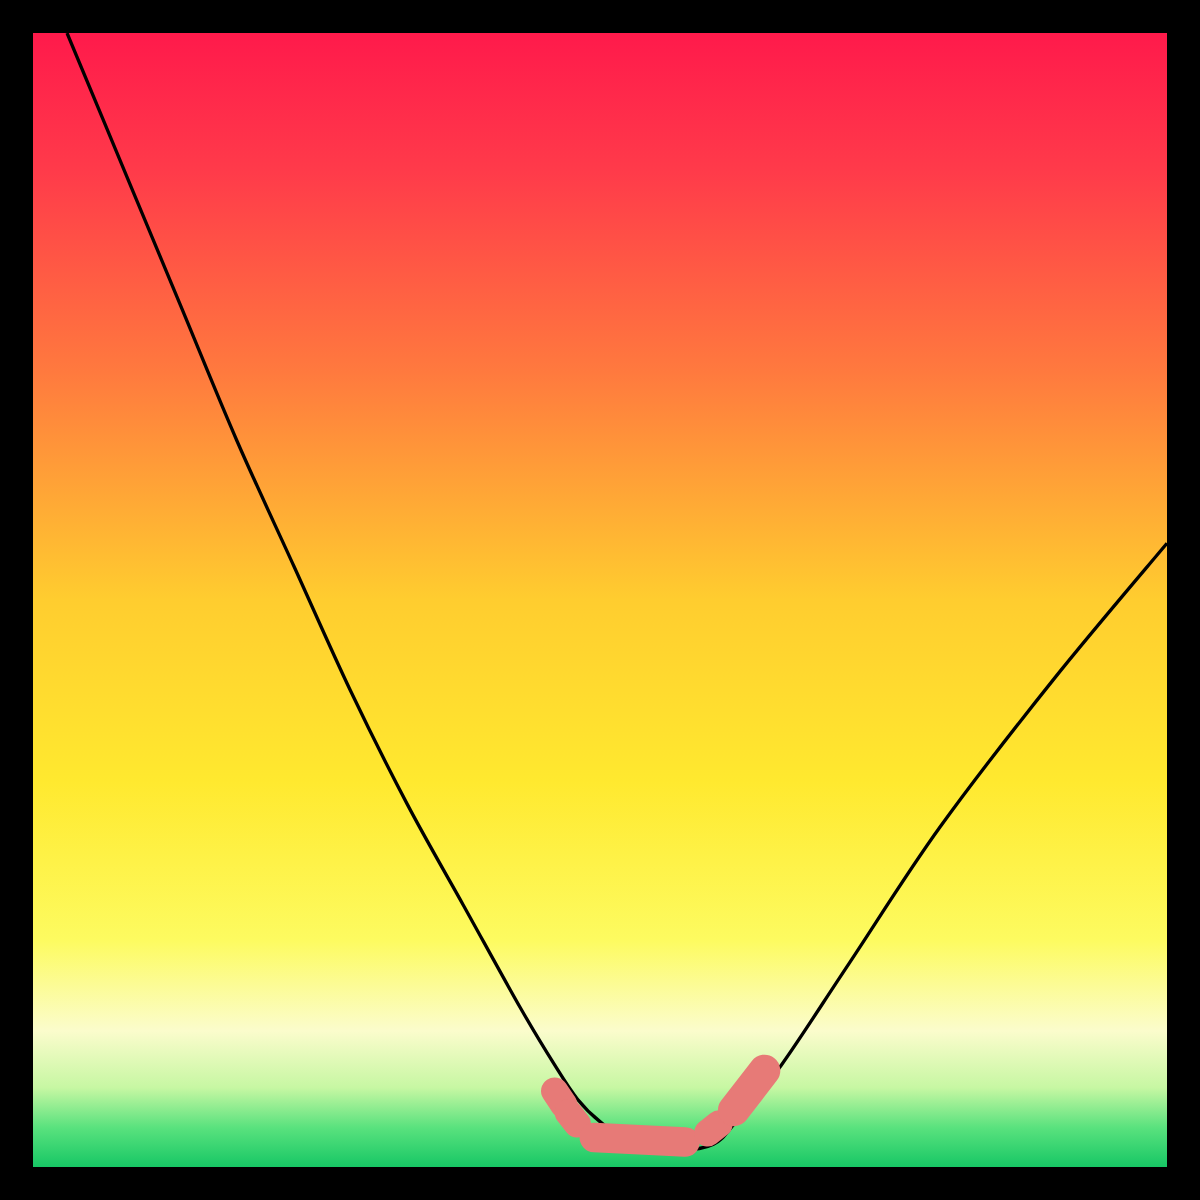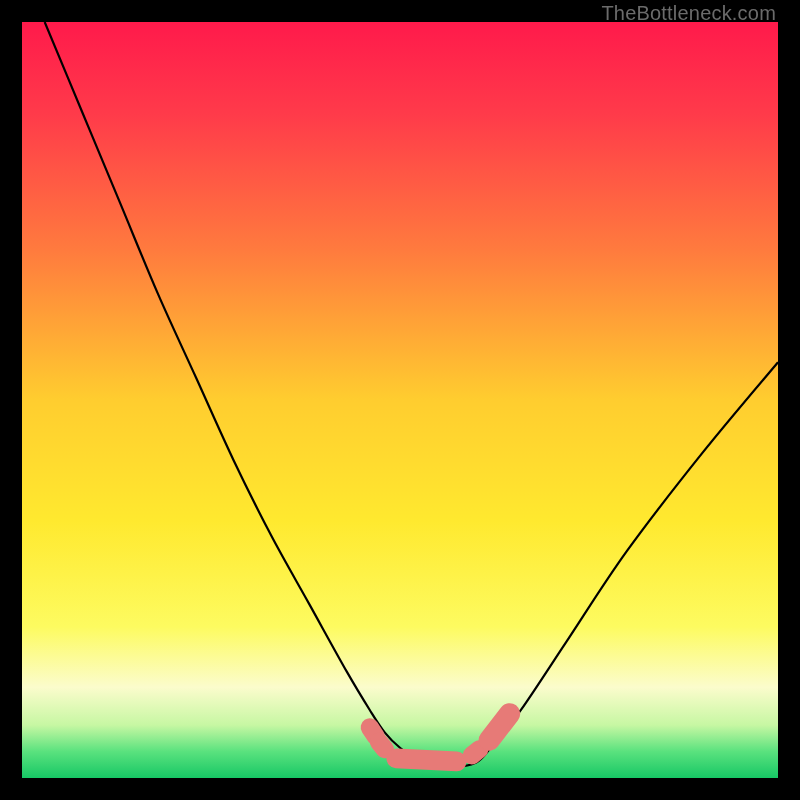--- a/index.html
+++ b/index.html
@@ -32,21 +32,20 @@
     font-size: 20px;
     letter-spacing: 0.2px;
     user-select: none;
   }
   svg { display: block; }
 </style>
 </head>
 <body>
 
 <div class="frame">
-  <div class="watermark">TheBottleneck.com</div>
   <div class="plot">
     <svg id="chart-svg" width="756" height="756" viewBox="0 0 756 756" preserveAspectRatio="none">
       <defs>
         <linearGradient id="bg-grad" x1="0" y1="0" x2="0" y2="1">
             <stop offset="0%" stop-color="#ff1a4b"></stop>
             <stop offset="12%" stop-color="#ff3a4a"></stop>
             <stop offset="30%" stop-color="#ff7a3e"></stop>
             <stop offset="50%" stop-color="#ffcd2f"></stop>
             <stop offset="66%" stop-color="#ffe92f"></stop>
             <stop offset="80%" stop-color="#fdfb60"></stop>

